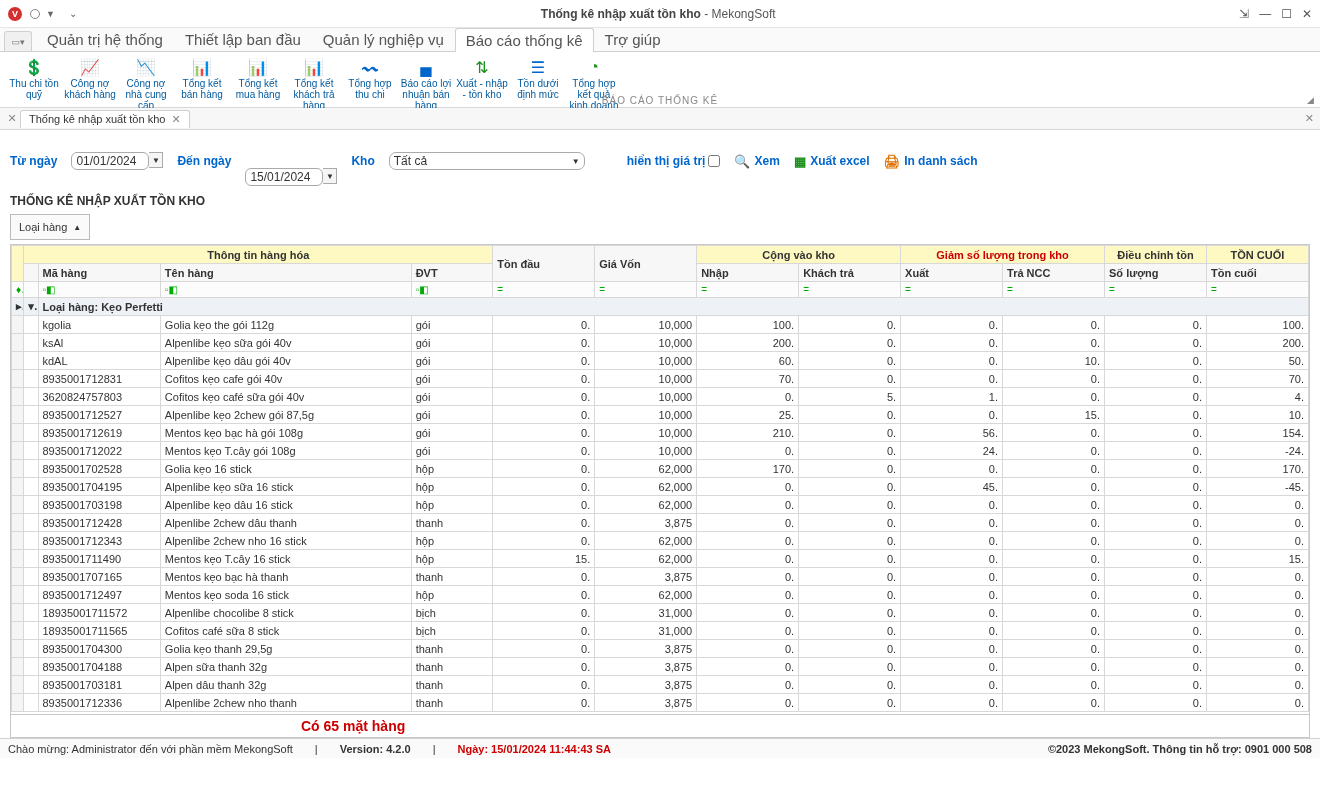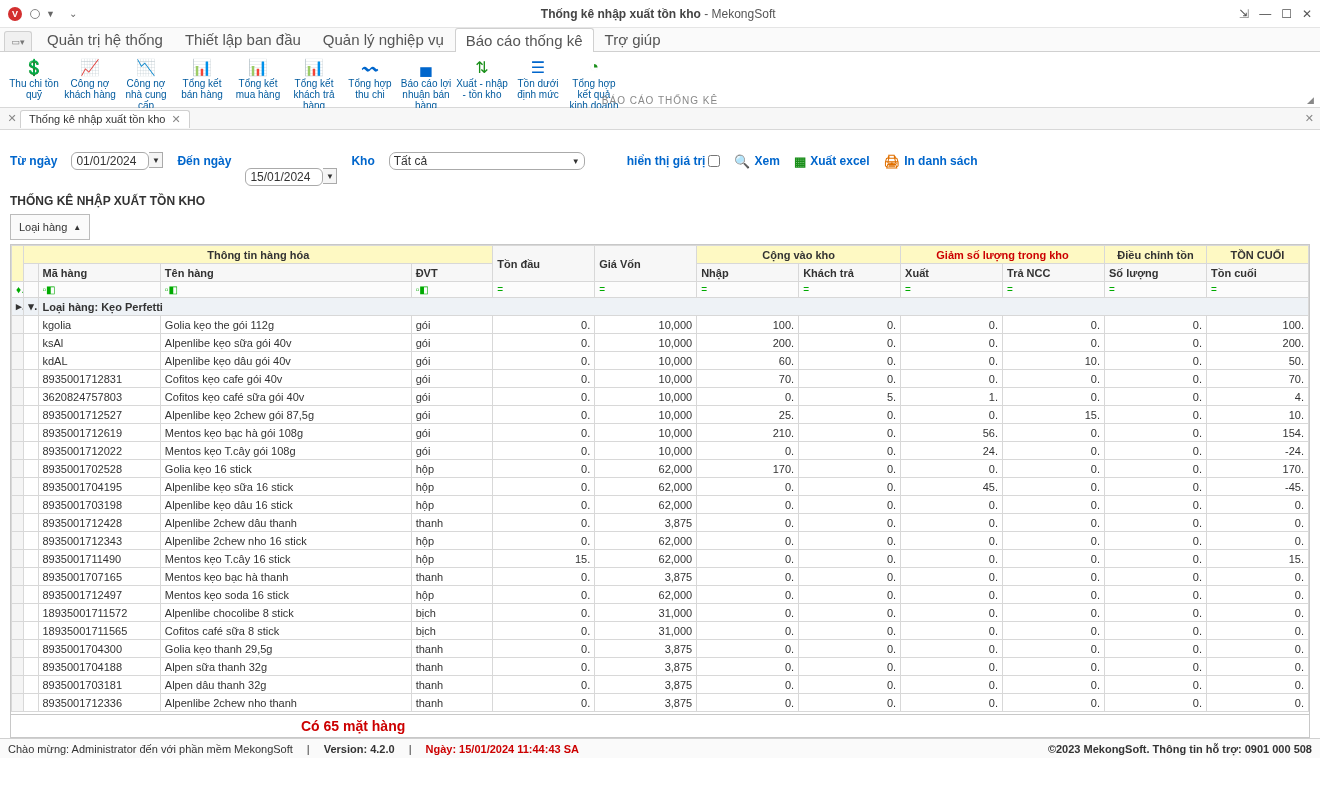--- a/index.html
+++ b/index.html
@@ -65,21 +65,21 @@
 .col-code { width: 120px; }
 .col-name { width: 246px; }
 .col-unit { width: 80px; }
 .col-n { width: 100px; }
 .col-last { width: 100px; }
 
 .summary-bar { border-top: 1px solid #c8c8c8; padding: 3px 10px; display:flex; }
 .summary-bar .summary-text { color: #c00; font-weight: 700; font-size: 14px; margin-left: 280px; }
 
 .statusbar { display: flex; align-items: center; height: 20px; border-top: 1px solid #d0d0d0; padding: 0 8px; font-size: 11px; background: #fafafa; }
-.statusbar .sb-left { display: flex; gap: 14px; }
+.statusbar .sb-left { display: flex; gap: 22px; }
 .statusbar .ver { font-weight: 700; }
 .statusbar .dt { color: #c00; font-weight: 700; }
 .statusbar .sb-right { margin-left: auto; font-weight: 600; }
 </style>
 </head>
 <body>
 
 
 
 

